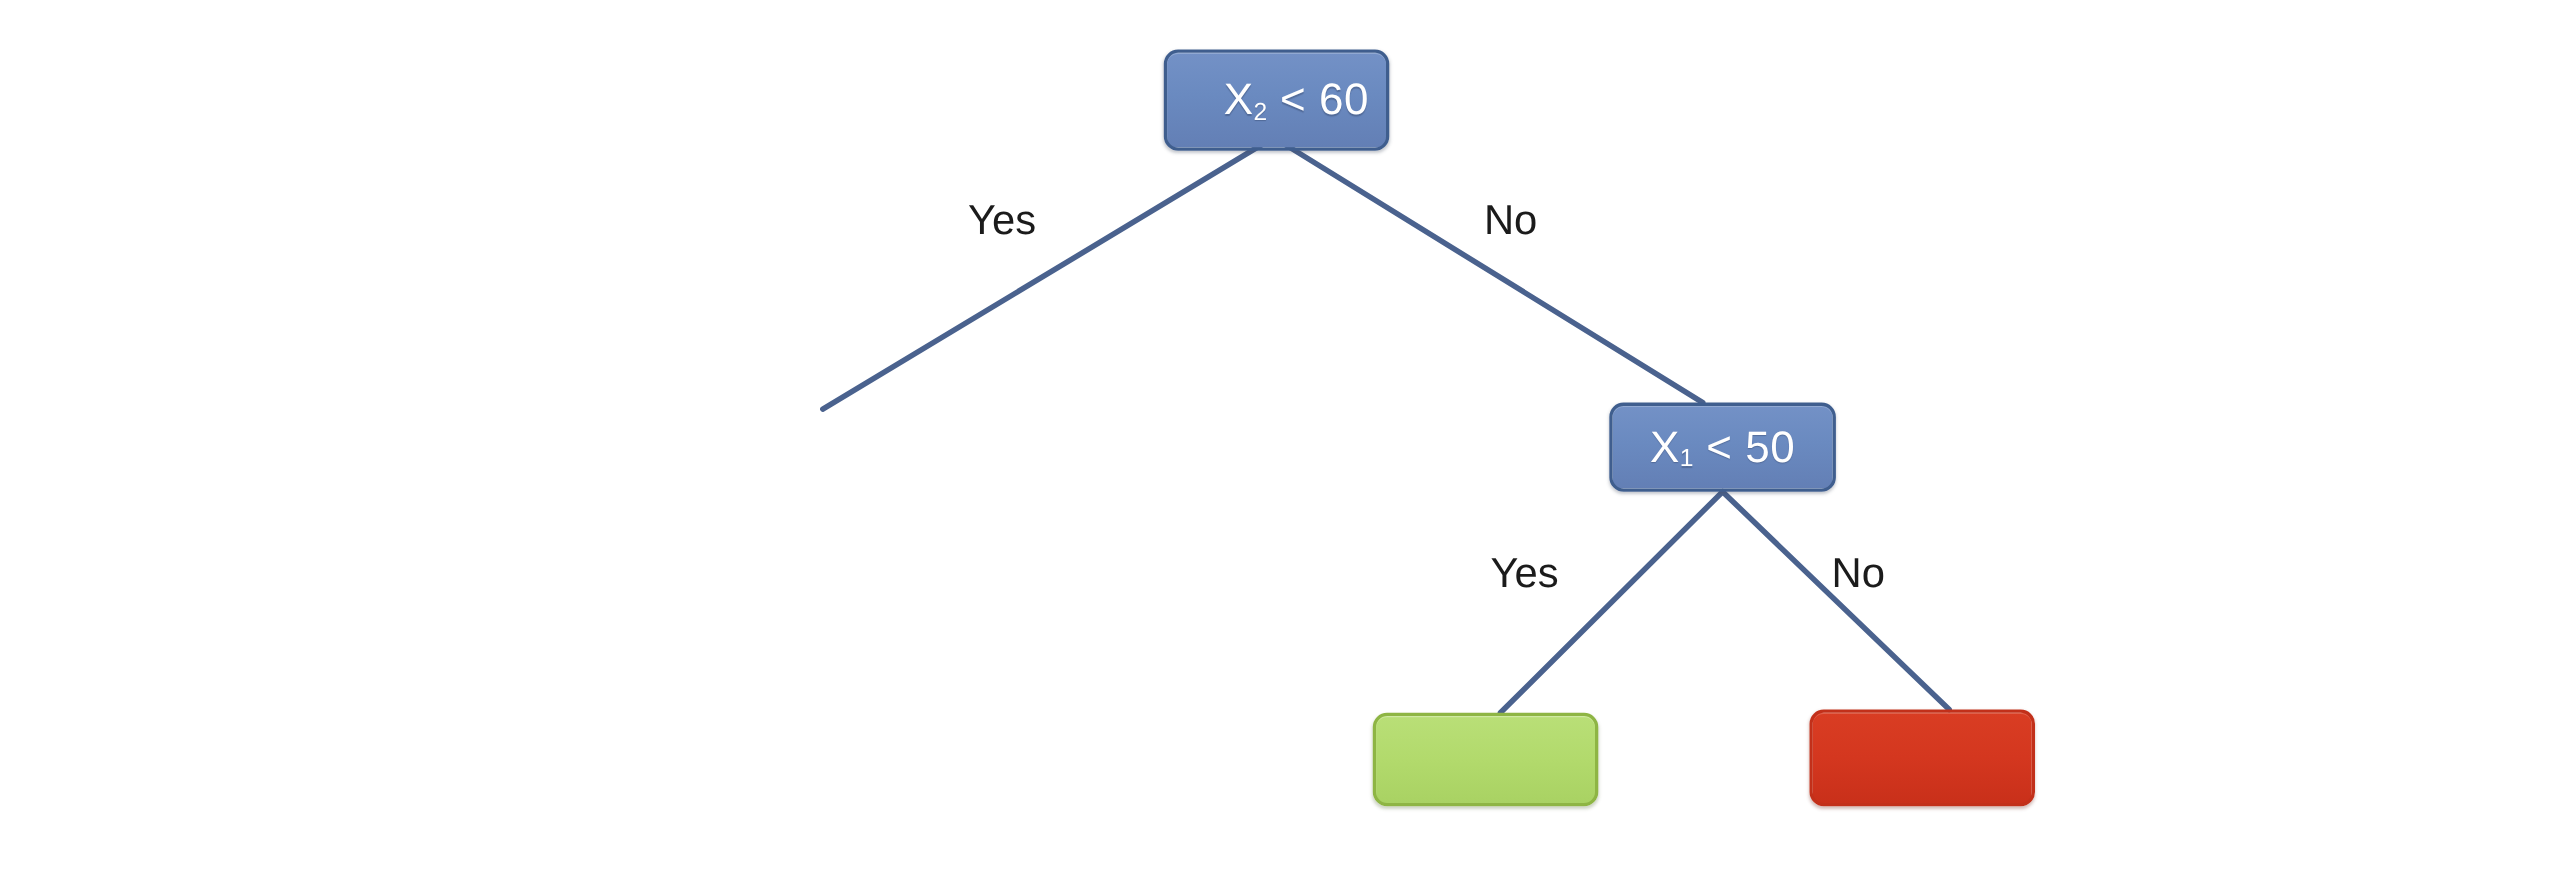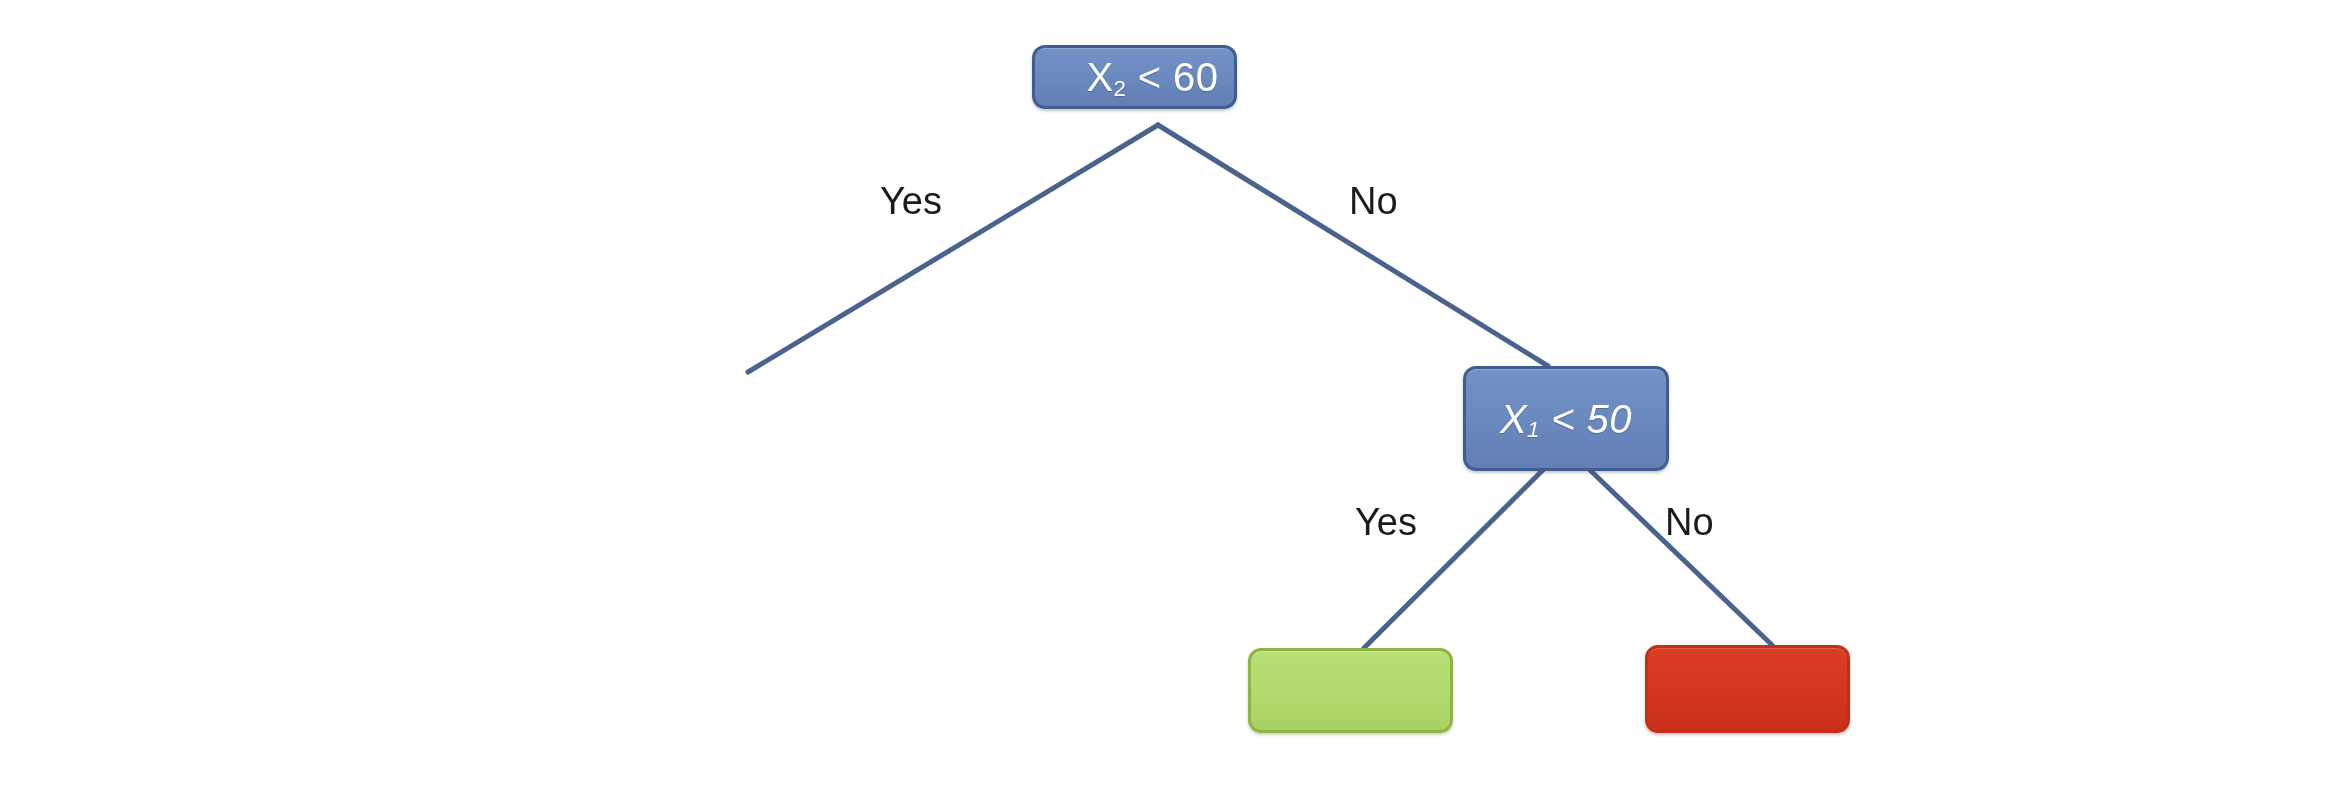--- a/index.html
+++ b/index.html
@@ -96,27 +96,27 @@
 
 <div id="canvas" style="background: rgb(255, 255, 255);">
 
   <svg id="edges" viewBox="0 0 2336 794" xmlns="http://www.w3.org/2000/svg">
     <line stroke="#4a628e" stroke-width="5" stroke-linecap="round" x1="1158" y1="125" x2="748" y2="372"></line>
     <line stroke="#4a628e" stroke-width="5" stroke-linecap="round" x1="1158" y1="125" x2="1548" y2="366"></line>
     <line stroke="#4a628e" stroke-width="5" stroke-linecap="round" x1="1566" y1="447" x2="1364" y2="648"></line>
     <line stroke="#4a628e" stroke-width="5" stroke-linecap="round" x1="1566" y1="447" x2="1772" y2="645"></line>
   </svg>
 
-  <div class="node decision" style="left: 1032px; top: 45px; width: 205px; height: 64px; padding-left: 36px;">
+  <div class="node decision" style="left: 1058px; top: 45px; width: 205px; height: 92px; padding-left: 36px;">
     <span class="node-text">
       <span>X</span><sub>2</sub><span> &lt; 60</span>
     </span>
   </div>
 
-  <div class="node decision" style="left: 1463px; top: 366px; width: 206px; height: 105px; font-style: italic;">
+  <div class="node decision" style="left: 1463px; top: 366px; width: 206px; height: 81px;">
     <span class="node-text">
       <span>X</span><sub>1</sub><span> &lt; 50</span>
     </span>
   </div>
 
   <div class="node leaf-green" style="left: 1248px; top: 648px; width: 205px; height: 85px;">
     <span class="node-text"></span>
   </div>
 
   <div class="node leaf-red" style="left: 1645px; top: 645px; width: 205px; height: 88px;">

